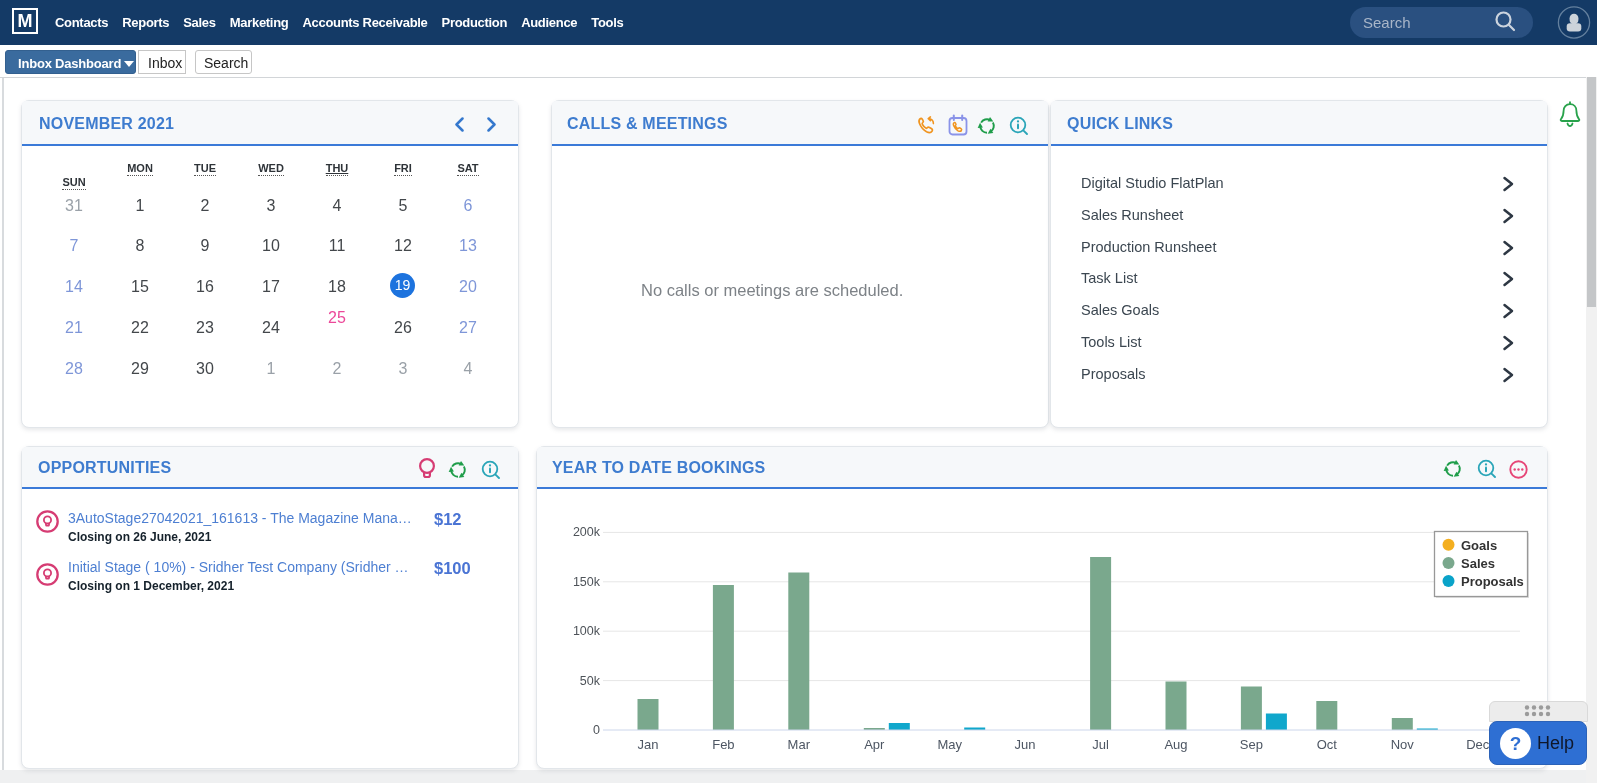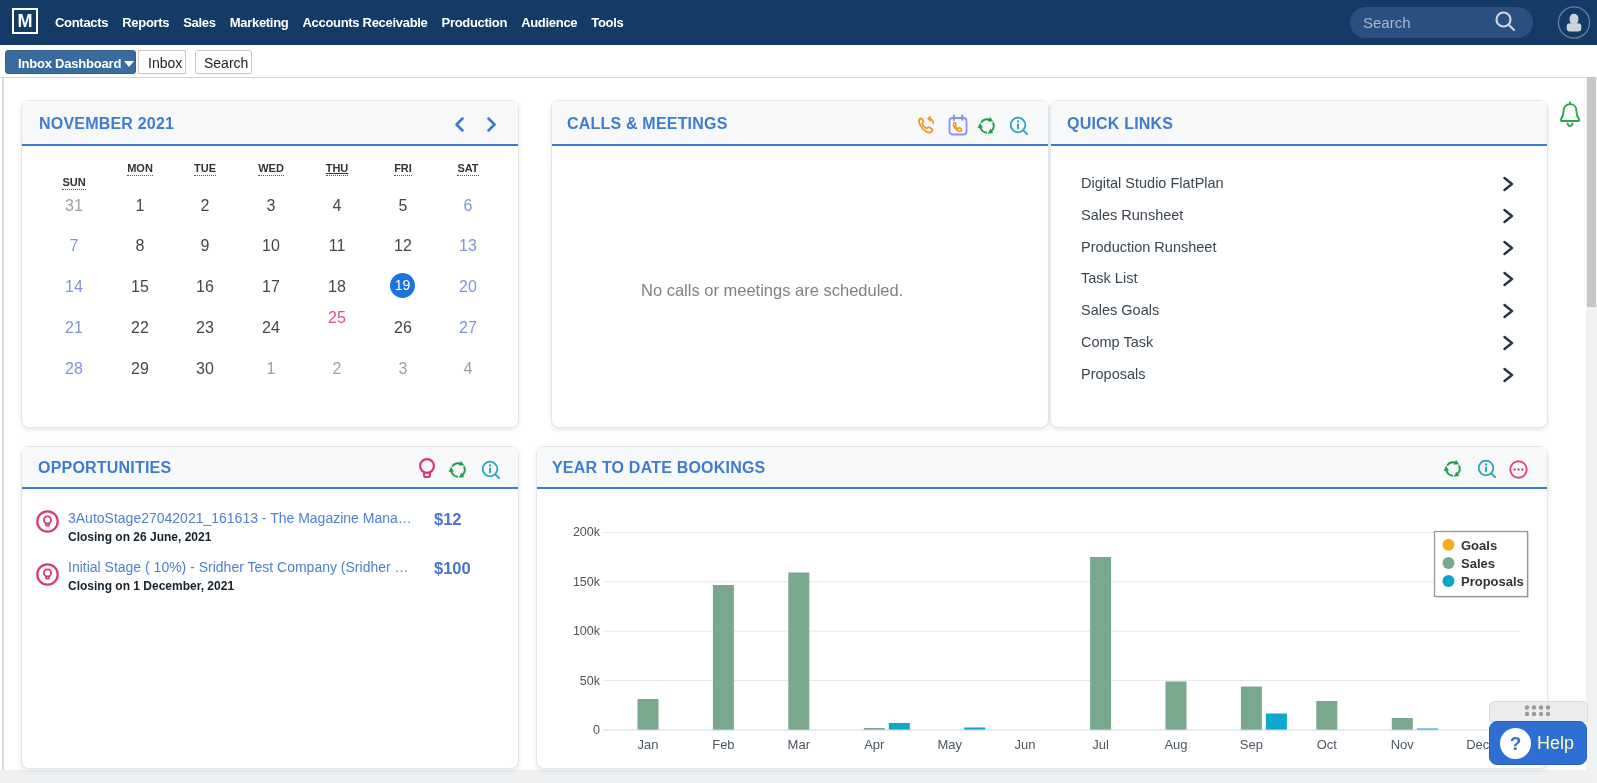--- a/index.html
+++ b/index.html
@@ -165,21 +165,21 @@
       <path d="M3.5 2 L11 8 L3.5 14" fill="none" stroke="#2d3743" stroke-width="2.5" stroke-linecap="round" stroke-linejoin="round"></path>
     </svg>
 <span class="abs" style="left:30px;top:169px;font-size:14.5px;color:#3b4650;">Task List</span>
 <svg class="abs" style="left:450px;top:170px;" width="14" height="16" viewBox="0 0 14 16">
       <path d="M3.5 2 L11 8 L3.5 14" fill="none" stroke="#2d3743" stroke-width="2.5" stroke-linecap="round" stroke-linejoin="round"></path>
     </svg>
 <span class="abs" style="left:30px;top:201px;font-size:14.5px;color:#3b4650;">Sales Goals</span>
 <svg class="abs" style="left:450px;top:202px;" width="14" height="16" viewBox="0 0 14 16">
       <path d="M3.5 2 L11 8 L3.5 14" fill="none" stroke="#2d3743" stroke-width="2.5" stroke-linecap="round" stroke-linejoin="round"></path>
     </svg>
-<span class="abs" style="left:30px;top:233px;font-size:14.5px;color:#3b4650;">Comp Task</span>
+<span class="abs" style="left:30px;top:233px;font-size:14.5px;color:#3b4650;">Tools List</span>
 <svg class="abs" style="left:450px;top:234px;" width="14" height="16" viewBox="0 0 14 16">
       <path d="M3.5 2 L11 8 L3.5 14" fill="none" stroke="#2d3743" stroke-width="2.5" stroke-linecap="round" stroke-linejoin="round"></path>
     </svg>
 <span class="abs" style="left:30px;top:265px;font-size:14.5px;color:#3b4650;">Proposals</span>
 <svg class="abs" style="left:450px;top:266px;" width="14" height="16" viewBox="0 0 14 16">
       <path d="M3.5 2 L11 8 L3.5 14" fill="none" stroke="#2d3743" stroke-width="2.5" stroke-linecap="round" stroke-linejoin="round"></path>
     </svg>
 </div>
 
 <svg class="abs" style="left:1556px;top:101px;" width="28" height="29" viewBox="0 0 28 29">
@@ -331,13 +331,13 @@
 <circle cx="10" cy="3.5" r="2.2" fill="#9b9b9b"></circle>
 <circle cx="17" cy="3.5" r="2.2" fill="#9b9b9b"></circle>
 <circle cx="24" cy="3.5" r="2.2" fill="#9b9b9b"></circle>
 <circle cx="3" cy="10.0" r="2.2" fill="#9b9b9b"></circle>
 <circle cx="10" cy="10.0" r="2.2" fill="#9b9b9b"></circle>
 <circle cx="17" cy="10.0" r="2.2" fill="#9b9b9b"></circle>
 <circle cx="24" cy="10.0" r="2.2" fill="#9b9b9b"></circle>
 </svg>
 <div class="abs" style="left:1489px;top:721px;width:98px;height:44px;background:#2e6fd3;border:1px solid #2b62b8;border-radius:8px;">
   <span class="abs" style="left:10px;top:6px;width:31px;height:31px;background:#fff;border-radius:50%;text-align:center;line-height:31px;font-size:19px;font-weight:bold;color:#2e6fd3;">?</span>
-  <span class="abs" style="left:47px;top:11px;font-size:18px;color:#fef9c3;">Help</span>
+  <span class="abs" style="left:47px;top:11px;font-size:18px;color:#0f172a;">Help</span>
 </div>
 </body></html>

